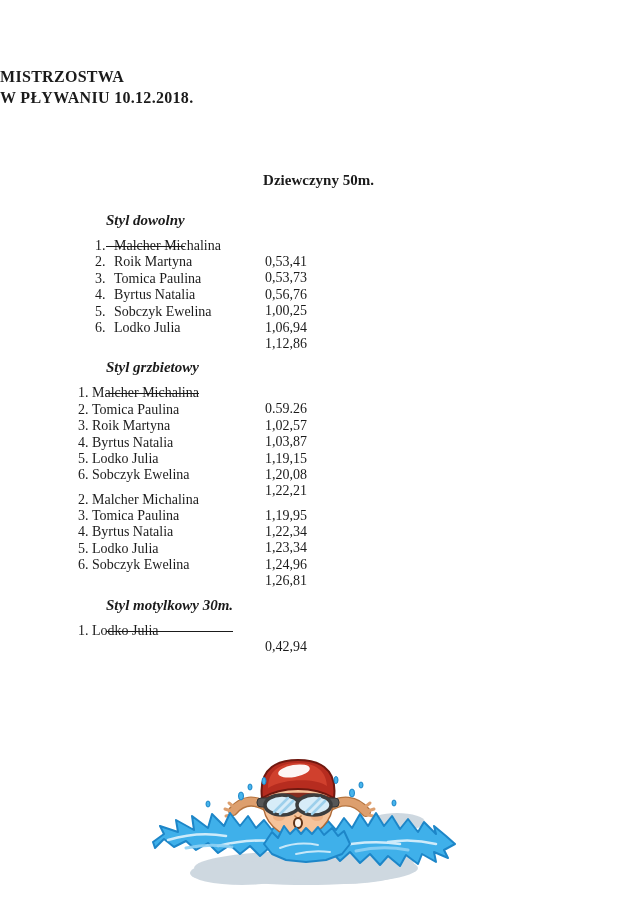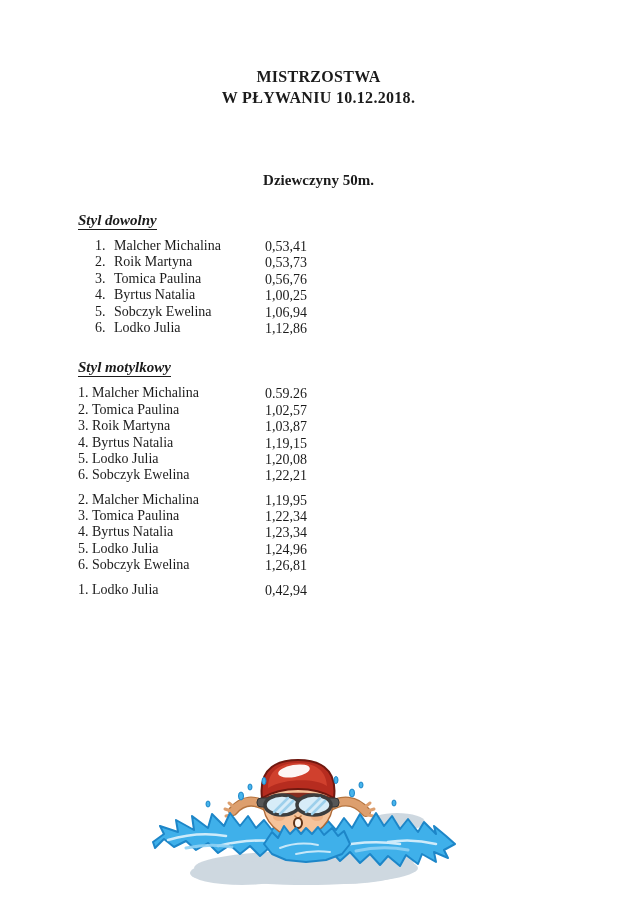--- a/index.html
+++ b/index.html
@@ -8,21 +8,20 @@
     position: relative;
     width: 637px;
     height: 900px;
     background: #ffffff;
     color: #1b1b1b;
     font-family: "Liberation Serif", "DejaVu Serif", serif;
     overflow: hidden;
   }
   .title-block {
     padding-top: 66px;
-    text-align: center;
     font-weight: bold;
     font-size: 16px;
     line-height: 21px;
     letter-spacing: 0.3px;
   }
   .subtitle {
     margin-top: 63px;
     text-align: center;
     font-weight: bold;
     font-size: 15px;
@@ -31,36 +30,37 @@
   .sections { padding-left: 78px; }
   .event-section .section-heading {
     margin-top: 21px;
     font-size: 15px;
     line-height: 20px;
     font-weight: bold;
     font-style: italic;
   }
   .section-heading .heading-text {
     border-bottom: 1.6px solid #1b1b1b;
-    padding-bottom: 1px;
+    padding-bottom: 18px;
+    margin-left: 28px;
   }
   .results {
     margin-top: 8px;
     width: 420px;
   }
   .result-row {
     position: relative;
     height: 16.4px;
     line-height: 16.4px;
     font-size: 14px;
     white-space: nowrap;
   }
   .place { display: inline-block; width: 14px; }
   .event-section:first-of-type .place { margin-left: 17px; width: 19px; }
-  .time { position: absolute; left: 187px; top: 1px; }
+  .time { position: absolute; left: 187px; top: 16px; }
   .swimmer {
     position: absolute;
     left: 146px;
     top: 756px;
     width: 316px;
     height: 140px;
   }
 </style>
 </head>
 <body>
@@ -104,21 +104,21 @@
   </div>
 
   <div class="result-row">
     <span class="place">6.</span><span class="name">Lodko Julia</span>
     <span class="time">1,12,86</span>
   </div>
 </div>
   </section>
 
   <section class="event-section">
-    <h3 class="section-heading"><span class="heading-text">Styl motylkowy</span></h3>
+    <h3 class="section-heading"><span class="heading-text">Styl grzbietowy</span></h3>
     <div class="results">
   <div class="result-row">
     <span class="place">1.</span><span class="name">Malcher Michalina</span>
     <span class="time">0.59.26</span>
   </div>
 
   <div class="result-row">
     <span class="place">2.</span><span class="name">Tomica Paulina</span>
     <span class="time">1,02,57</span>
   </div>
@@ -169,20 +169,21 @@
   </div>
 
   <div class="result-row">
     <span class="place">6.</span><span class="name">Sobczyk Ewelina</span>
     <span class="time">1,26,81</span>
   </div>
 </div>
   </section>
 
   <section class="event-section">
+    <h3 class="section-heading"><span class="heading-text">Styl motylkowy 30m.</span></h3>
     <div class="results">
   <div class="result-row">
     <span class="place">1.</span><span class="name">Lodko Julia</span>
     <span class="time">0,42,94</span>
   </div>
 </div>
   </section>
 </div>
 
   <svg class="swimmer" viewBox="0 0 316 140" xmlns="http://www.w3.org/2000/svg" aria-hidden="true">

